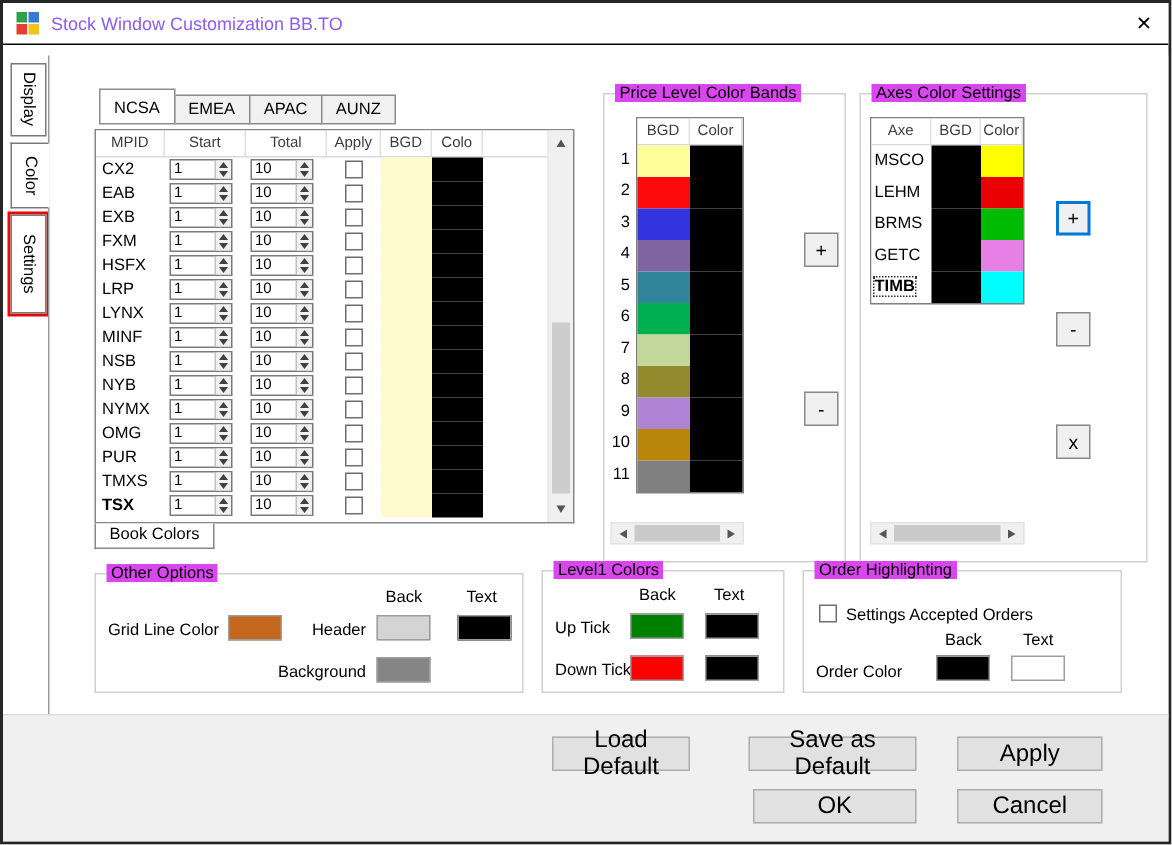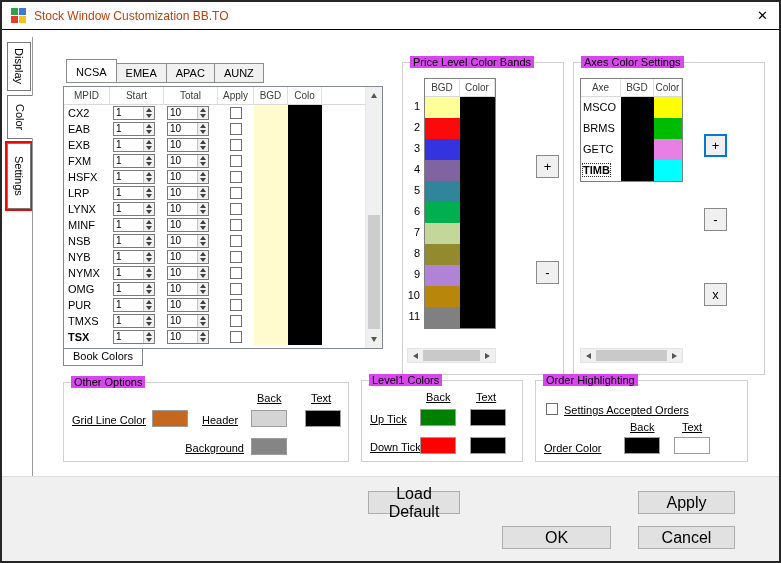--- a/index.html
+++ b/index.html
@@ -4,21 +4,21 @@
 <style>
   * { margin:0; padding:0; box-sizing:border-box; cursor:default; }
   body { font-family:"Liberation Sans", sans-serif; background:#d7d7d7; }
   .window { position:relative; width:781px; height:563px; background:#fff; border:2px solid #262626; overflow:hidden; }
 
   
   .titlebar { position:absolute; left:0; top:0; right:0; height:28px; background:#fff; border-bottom:1px solid #000; display:flex; align-items:center; padding:0 9px; }
   .app-icon { width:15px; height:15px; display:grid; grid-template-columns:1fr 1fr; grid-template-rows:1fr 1fr; gap:1px; margin-right:8px; }
   .app-icon b:nth-child(1){background:#2fa14c}.app-icon b:nth-child(2){background:#3a78d6}
   .app-icon b:nth-child(3){background:#e23f33}.app-icon b:nth-child(4){background:#f2c220}
-  .title-text { font-size:12px; color:#c2410c; }
+  .title-text { font-size:12px; color:#8b5cf6; }
   .close-btn { margin-left:auto; font-size:13px; color:#000; padding-right:2px; }
 
   
   .side-tab { position:absolute; left:5px; width:24px; background:#fff; border:1px solid #7a7a7a; display:flex; align-items:center; justify-content:center; }
   #side-tabs .side-tab:nth-child(1){ top:40px; height:49px; }
   #side-tabs .side-tab:nth-child(2){ top:93px; height:44px; }
   #side-tabs .side-tab:nth-child(3){ top:141px; height:66px; }
   .side-tab .vtext { writing-mode:vertical-rl; font-size:11px; white-space:nowrap; }
   .side-tab.selected { width:26px; border-right:1px solid #fff; z-index:2; }
   .side-tab.highlighted { box-shadow:0 0 0 2px #e90808; }
@@ -92,27 +92,27 @@
   .a-delete { left:130px; top:220px; }
   .hs-axes { left:6px; top:285px; width:103px; height:15px; }
 
   .btn { background:#e1e1e1; border:1px solid #adadad; font-family:inherit; font-size:16px; color:#000; display:flex; align-items:center; justify-content:center; }
   .small-btn { position:absolute; width:23px; height:23px; background:#f0f0f0; border:1px solid #8a8a8a; font-size:13px; }
   .focused-btn { border:2px solid #0078d7; }
 
   .gb-other { left:30px; top:345px; width:286px; height:80px; }
   .gb-level1 { left:328px; top:343px; width:162px; height:82px; }
   .gb-order { left:502px; top:343px; width:213px; height:82px; }
-  .lbl { position:absolute; font-size:11px; color:#000; white-space:nowrap;text-decoration:underline; }
+  .lbl { position:absolute; font-size:11px; color:#000; white-space:nowrap; }
   .swatch { position:absolute; width:36px; height:17px; border:1px solid #9d9d9d; }
 
   .oo-back{left:193px;top:9px}.oo-text{left:247px;top:9px}
   .oo-gl-label{left:8px;top:31px}
   .gl-swatch{left:88px;top:27px}
-  .oo-header-label{left:138px;top:31px;width:42px;text-align:left}
+  .oo-header-label{left:138px;top:31px;width:42px;text-align:right}
   .header-back{left:187px;top:27px}.header-text{left:241px;top:27px}
   .oo-bg-label{left:116px;top:59px;width:64px;text-align:right}
   .bg-swatch{left:187px;top:55px}
 
   .l1-back{left:64px;top:10px}.l1-text{left:114px;top:10px}
   .l1-up-label{left:8px;top:32px}
   .up-back{left:58px;top:28px}.up-text{left:108px;top:28px}
   .l1-down-label{left:8px;top:60px}
   .down-back{left:58px;top:56px}.down-text{left:108px;top:56px}
 
@@ -669,20 +669,25 @@
           <div class="hcell c-abgd">BGD</div>
           <div class="hcell c-acolor">Color</div>
         </div>
         <div id="axes-rows">
             <div class="arow">
     <div class="c-axe"><span class="axe-text">MSCO</span></div>
     <div class="c-abgd" style="background: rgb(0, 0, 0);"></div>
     <div class="c-acolor" style="background: rgb(255, 255, 0);"></div>
   </div>
             <div class="arow">
+    <div class="c-axe"><span class="axe-text">LEHM</span></div>
+    <div class="c-abgd" style="background: rgb(0, 0, 0);"></div>
+    <div class="c-acolor" style="background: rgb(234, 0, 0);"></div>
+  </div>
+            <div class="arow">
     <div class="c-axe"><span class="axe-text">BRMS</span></div>
     <div class="c-abgd" style="background: rgb(0, 0, 0);"></div>
     <div class="c-acolor" style="background: rgb(0, 187, 0);"></div>
   </div>
             <div class="arow">
     <div class="c-axe"><span class="axe-text">GETC</span></div>
     <div class="c-abgd" style="background: rgb(0, 0, 0);"></div>
     <div class="c-acolor" style="background: rgb(231, 127, 231);"></div>
   </div>
             <div class="arow">
@@ -739,18 +744,19 @@
       <span class="lbl oh-text">Text</span>
       <span class="lbl oh-label">Order Color</span>
       <span class="swatch order-back" style="background: rgb(0, 0, 0);"></span>
       <span class="swatch order-text" style="background: rgb(255, 255, 255);"></span>
     </div>
 
   </div>
 
   <div class="footer">
     <button class="btn" id="btn-load">Load Default</button>
+    <button class="btn" id="btn-save">Save as Default</button>
     <button class="btn" id="btn-apply">Apply</button>
     <button class="btn" id="btn-cancel">Cancel</button>
     <button class="btn" id="btn-ok">OK</button>
   </div>
 
 </div>
 
 </body></html>

